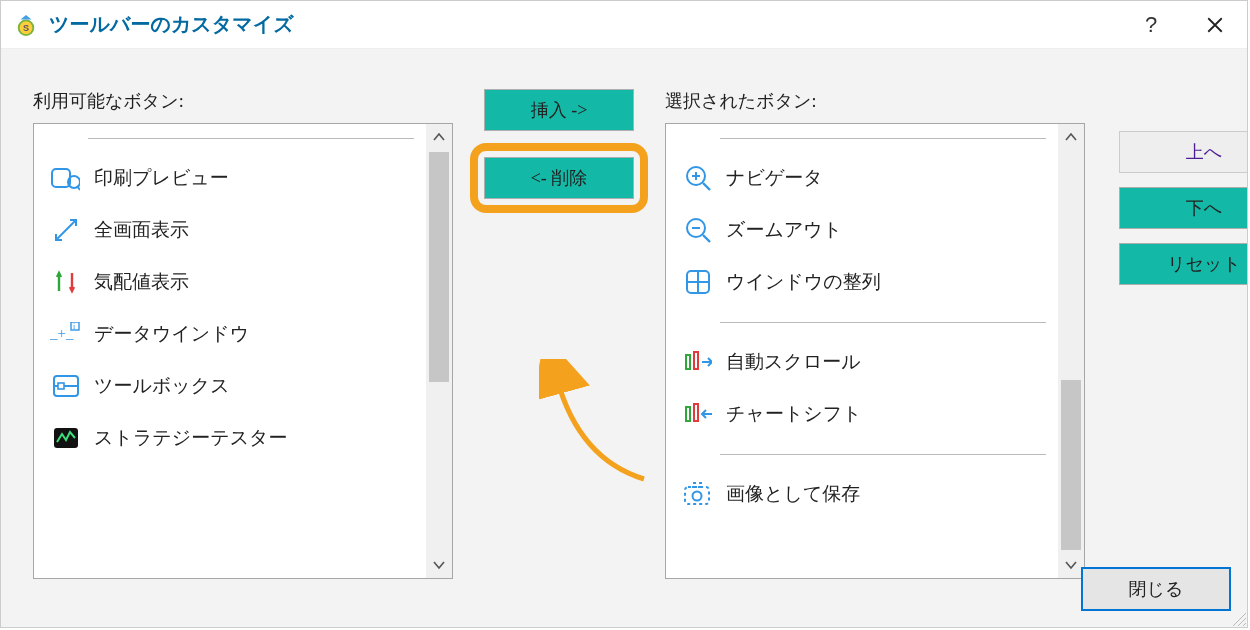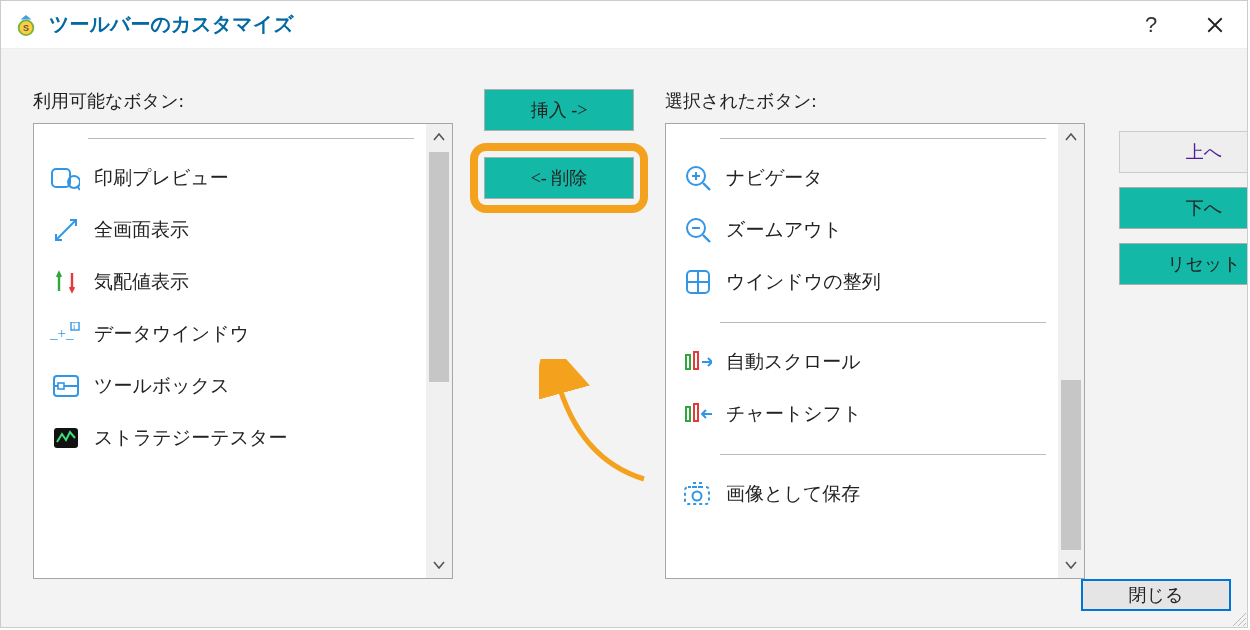--- a/index.html
+++ b/index.html
@@ -394,21 +394,21 @@
 
       <div class="col-side">
         <div style="height:28px;"></div>
         <button class="btn disabled">上へ</button>
         <button class="btn">下へ</button>
         <button class="btn">リセット</button>
       </div>
     </div>
 
     <div class="close-row">
-      <button class="btn primary" style="width:150px;height:32px;">閉じる</button>
+      <button class="btn primary" style="width:150px;height:44px;">閉じる</button>
     </div>
   </div>
 
   <div class="resize-grip">
     <svg width="18" height="18">
         <g stroke="#bbb">
           <line x1="4" y1="17" x2="17" y2="4"></line>
           <line x1="9" y1="17" x2="17" y2="9"></line>
           <line x1="14" y1="17" x2="17" y2="14"></line>
         </g>

